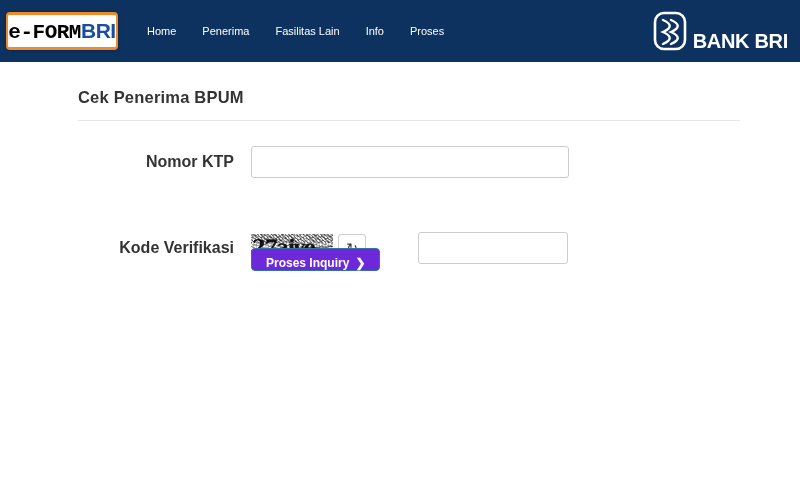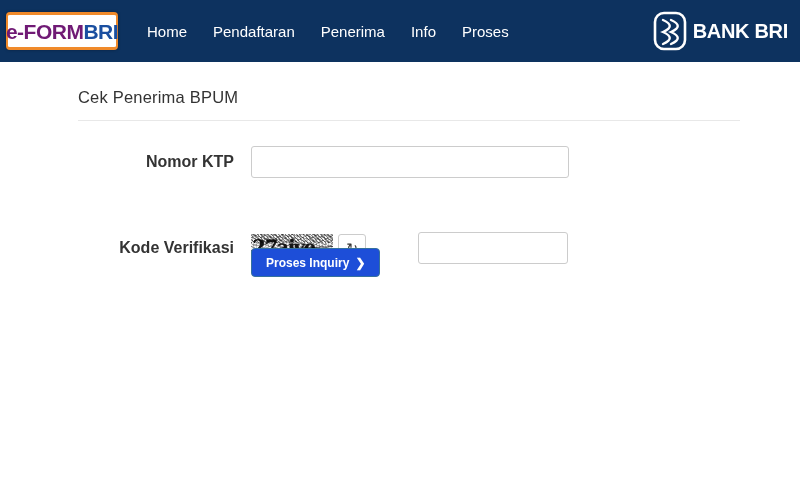--- a/index.html
+++ b/index.html
@@ -43,46 +43,46 @@
     box-shadow: 0 0 3px rgba(0,0,0,.35);
     flex: none;
   }
   .brand-logo .logo-text {
     font-size: 21px;
     font-weight: bold;
     letter-spacing: -0.5px;
     white-space: nowrap;
     line-height: 1;
   }
-  .logo-eform { color: #701a75; }
+  .logo-eform { color: #000000; font-family: Liberation Mono, monospace; }
   .logo-bri { color: #1a4fa0; }
 
   
   .nav {
     display: flex;
     align-items: center;
     margin-left: 16px;
     height: 62px;
   }
   .nav-item {
     color: #ffffff;
-    font-size: 15px;
+    font-size: 11px;
     padding: 6px 13px;
     white-space: nowrap;
     cursor: pointer;
     text-decoration: none;
   }
 
   
   .bankbri {
     position: absolute;
     right: 12px;
     top: 11px;
     display: flex;
-    align-items: center;
+    align-items: flex-end;
     gap: 6px;
   }
   .bankbri-mark { flex: none; }
   .bankbri-text {
     color: #ffffff;
     font-size: 20px;
     font-weight: bold;
     letter-spacing: -0.3px;
     line-height: 1;
     white-space: nowrap;
@@ -96,21 +96,21 @@
     height: 438px;
     background: #ffffff;
   }
 
   .page-title {
     position: absolute;
     left: 78px;
     top: 26px;
     font-size: 16.5px;
     color: #333333;
-    font-weight: normal;
+    font-weight: bold;
     margin: 0;
     letter-spacing: .2px;
     text-align: center;
   }
   .divider {
     position: absolute;
     left: 78px;
     top: 58px;
     width: 662px;
     height: 1px;
@@ -208,49 +208,49 @@
     padding: 0;
     font-family: "Liberation Sans", sans-serif;
     flex: none;
   }
 
   .gap-captcha { width: 52px; flex: none; }
 
   
   .submit-btn {
     margin-left: 251px;
-    background: #1d4ed8;
+    background: #6d28d9;
     border: 1px solid #35719e;
     border-radius: 4px;
     color: #ffffff;
     font-size: 12px;
     font-weight: bold;
-    padding: 8px 14px 7px 14px;
+    padding: 8px 14px 1px 14px;
     cursor: pointer;
     font-family: "Liberation Sans", sans-serif;
     display: inline-flex;
     align-items: center;
     gap: 6px;
     line-height: 1;
   }
   .submit-btn .chev { font-size: 12px; font-weight: bold; }
 </style>
 </head>
 <body>
 
 <div class="header">
 
   <div class="brand-logo">
     <span class="logo-text"><span class="logo-eform">e-FORM</span><span class="logo-bri">BRI</span></span>
   </div>
 
   <nav class="nav">
     <a class="nav-item">Home</a>
-    <a class="nav-item">Pendaftaran</a>
     <a class="nav-item">Penerima</a>
+    <a class="nav-item">Fasilitas Lain</a>
     <a class="nav-item">Info</a>
     <a class="nav-item">Proses</a>
   </nav>
 
   <div class="bankbri">
     <svg class="bankbri-mark" width="34" height="40" viewBox="0 0 34 40">
       <rect x="2" y="2" width="30" height="36" rx="9" ry="9" fill="none" stroke="#ffffff" stroke-width="2.6"></rect>
       <path d="M10 9 C19 13, 19 17, 10 21 C19 25, 19 29, 10 33" fill="none" stroke="#ffffff" stroke-width="2.4" stroke-linecap="round"></path>
       <path d="M18 9 C27 13, 27 17, 18 21 C27 25, 27 29, 18 33" fill="none" stroke="#ffffff" stroke-width="2.4" stroke-linecap="round"></path>
     </svg>

